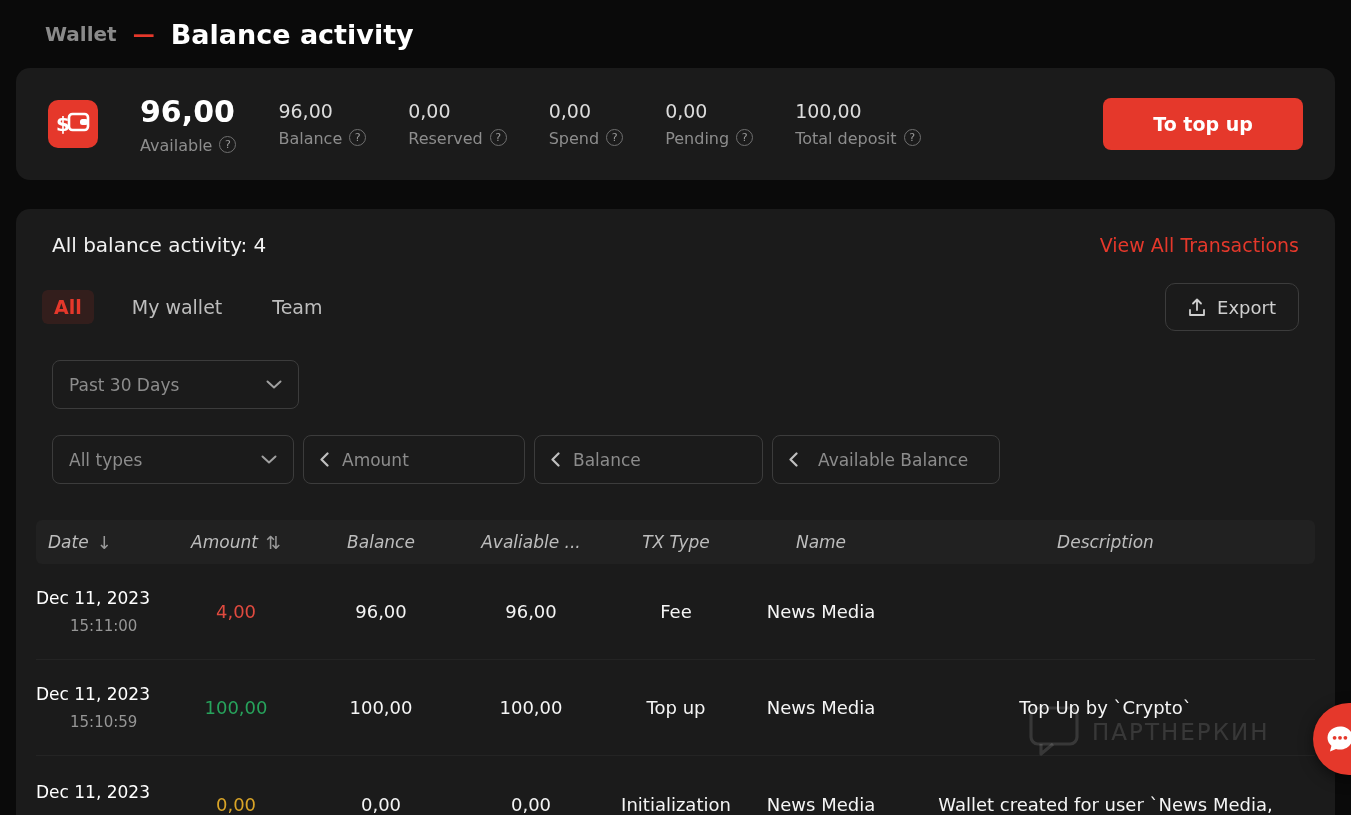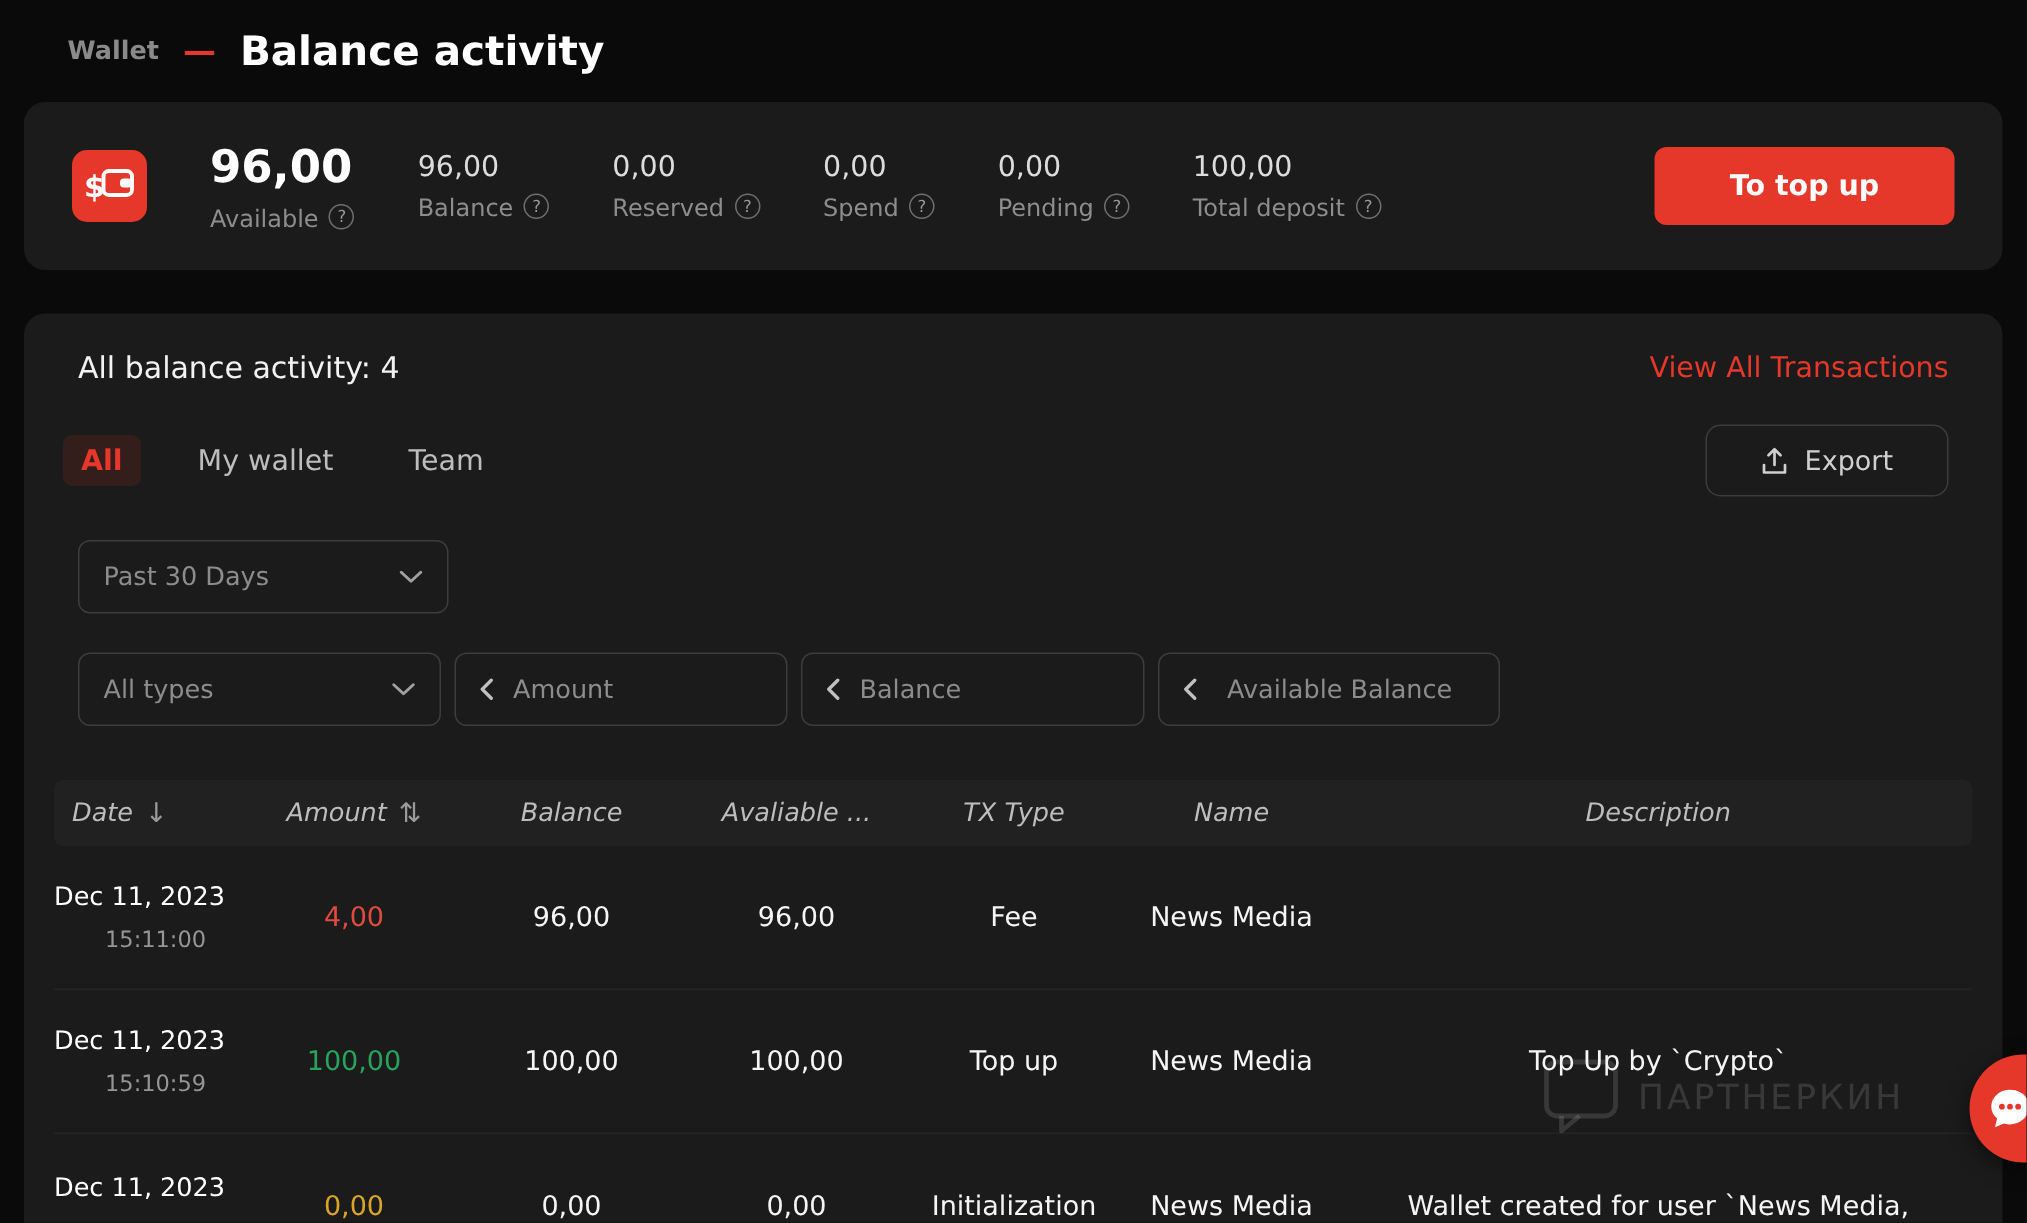--- a/index.html
+++ b/index.html
@@ -12,21 +12,21 @@
   }
   :root{
     --accent:#e5382b;
     --amount-red:#e04a3f;
     --amount-green:#27a35c;
     --amount-yellow:#d9a427;
   }
 
   
   .breadcrumb{ display:flex; align-items:center; gap:16px; padding:14px 0 0 45px; height:54px; }
-  .crumb-parent{ font-size:17px; font-weight:bold; color:#8a8a8a; cursor:pointer; }
+  .crumb-parent{ font-size:20px; font-weight:bold; color:#8a8a8a; cursor:pointer; }
   .crumb-sep{ color:var(--accent,#e5382b); font-weight:bold; font-size:22px; }
   .crumb-current{ font-size:27px; font-weight:bold; color:#fff; }
 
   
   .balance-card{
     margin:14px 16px 0; height:112px; background:#1b1b1b; border-radius:14px;
     display:flex; align-items:center; padding:0 32px;
   }
   .wallet-icon{
     width:50px; height:48px; background:var(--accent,#e5382b); border-radius:10px;
@@ -55,21 +55,21 @@
   }
   .activity-top{ display:flex; align-items:center; justify-content:space-between; padding:0 16px 0 16px; }
   .activity-title{ font-size:20px; color:#f2f2f2; }
   .view-all-link{ font-size:19px; color:var(--accent,#e5382b); cursor:pointer; }
 
   .tabs-row{ display:flex; align-items:center; justify-content:space-between; margin-top:26px; padding:0 16px 0 6px; }
   .tabs{ display:flex; align-items:center; gap:26px; }
   .tab{ font-size:19px; color:#bdbdbd; cursor:pointer; padding:6px 12px; border-radius:6px; }
   .tab.active{ color:var(--accent,#e5382b); background:rgba(230,60,45,0.12); font-weight:bold; }
   .export-btn{
-    display:flex; align-items:center; gap:11px; height:48px; padding:0 36px;
+    display:flex; align-items:center; gap:11px; height:48px; padding:0 22px;
     background:transparent; border:1px solid #3c3c3c; border-radius:10px;
     color:#cfcfcf; font-size:18px; cursor:pointer; font-family:inherit;
   }
 
   .select-box, .filter-box{
     height:49px; border:1px solid #3c3c3c; border-radius:8px;
     display:flex; align-items:center; padding:0 16px; color:#8c8c8c; font-size:17px;
     cursor:pointer; background:transparent;
   }
   .select-box{ justify-content:space-between; }

